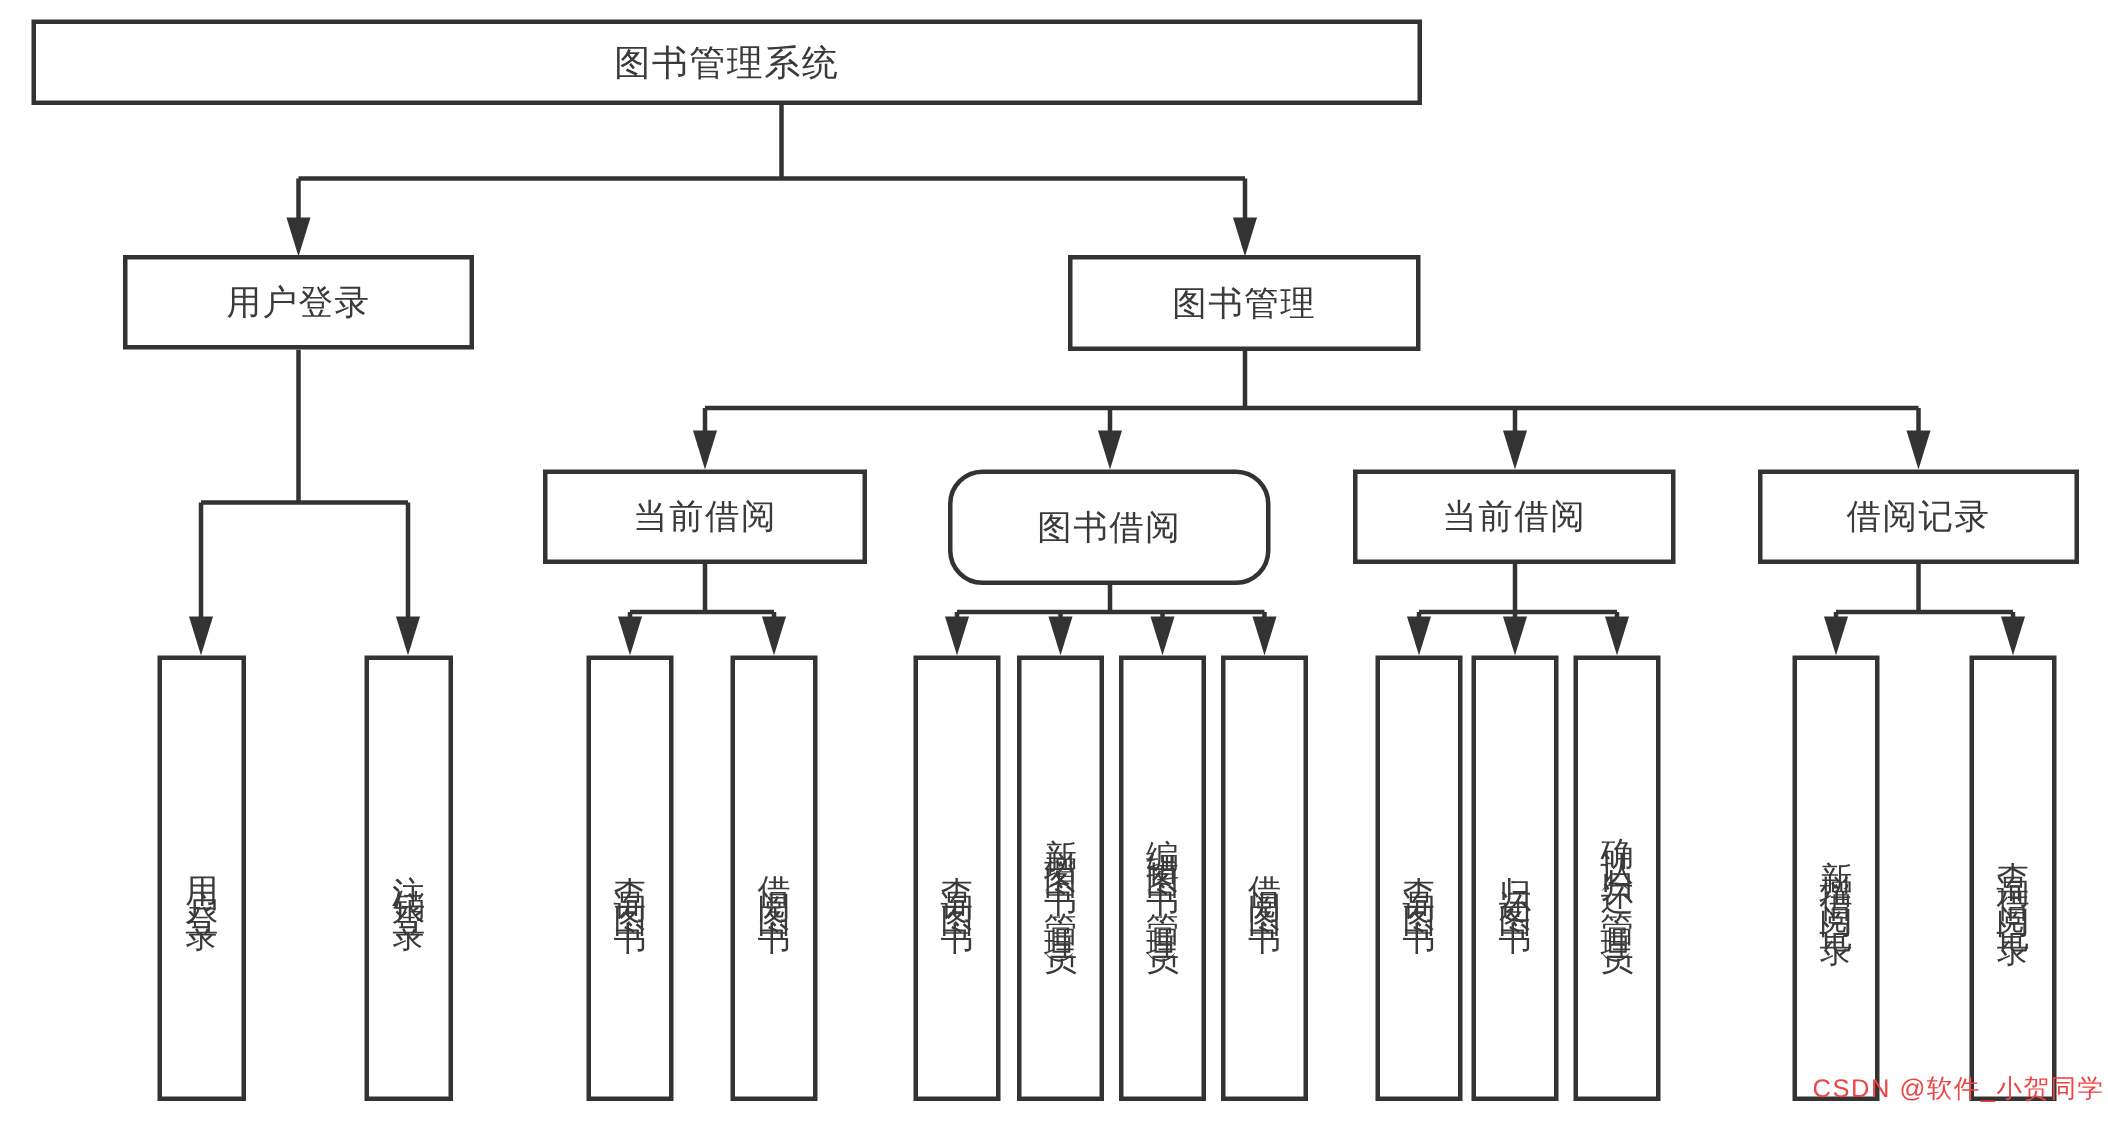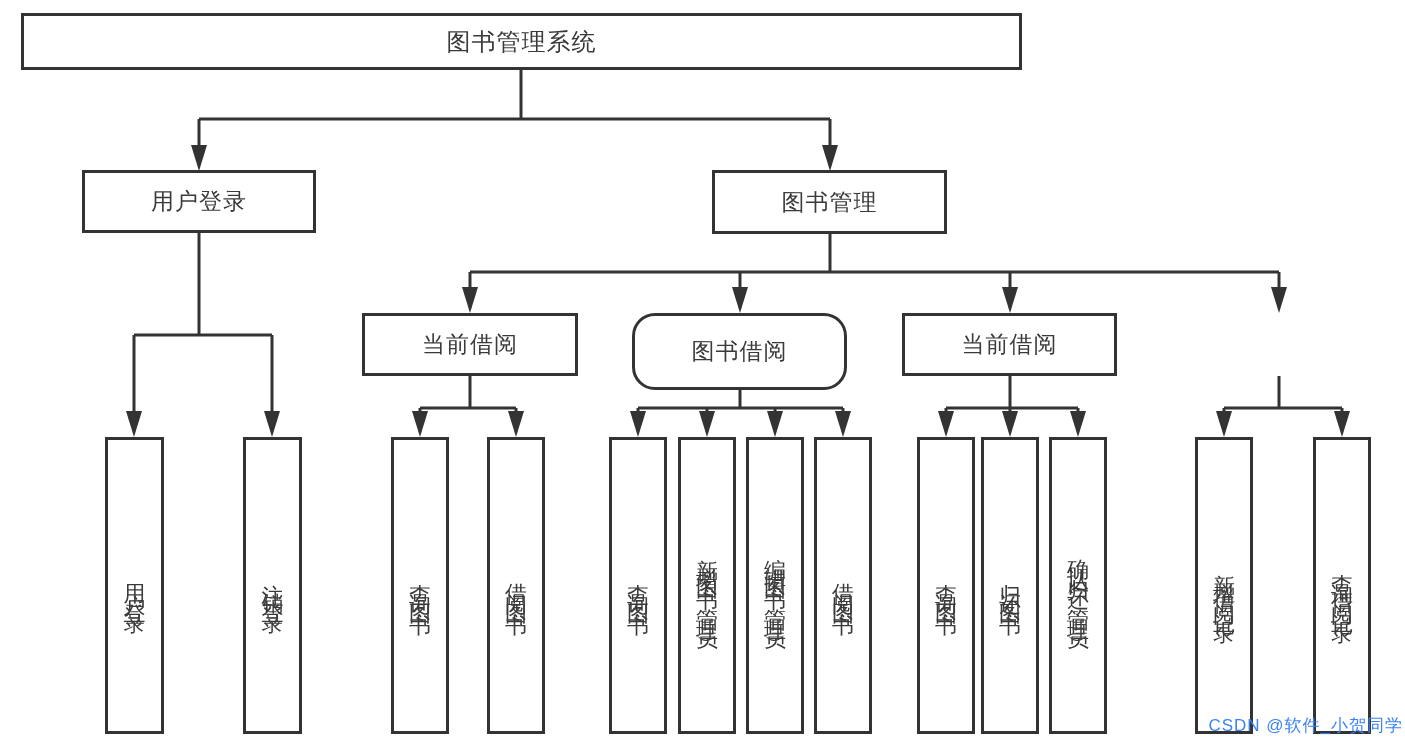--- a/index.html
+++ b/index.html
@@ -55,21 +55,21 @@
     letter-spacing: 10px;
     white-space: normal;
     line-height: 1;
   }
   .watermark {
     position: absolute;
     right: 2px;
     top: 714px;
     font-size: 17px;
     letter-spacing: 1px;
-    color: #3b82f6;
+    color: #ef4444;
     z-index: 10;
     white-space: nowrap;
     margin-left: 44px;
   }
 </style>
 </head>
 <body>
 
 <div class="stage">
 
@@ -131,28 +131,29 @@
       <polygon points="767,411 783,411 775,437"></polygon>
       <polygon points="835,411 851,411 843,437"></polygon>
       <polygon points="938,411 954,411 946,437"></polygon>
       <polygon points="1002,411 1018,411 1010,437"></polygon>
       <polygon points="1070,411 1086,411 1078,437"></polygon>
       <polygon points="1216,411 1232,411 1224,437"></polygon>
       <polygon points="1334,411 1350,411 1342,437"></polygon>
     </g>
   </svg>
 
-  <div class="node root-box" style="left:21px; top:13px; width:1001px; height:57px;">图书管理系统</div>
+  <div class="node root-box" style="left:21px; top:13px; width:927px; height:57px;">图书管理系统</div>
 
   <div class="node" style="left:82px; top:170px; width:234px; height:63px;">用户登录</div>
   <div class="node" style="left:712px; top:170px; width:235px; height:64px;">图书管理</div>
 
   <div class="node" style="left:362px; top:313px; width:216px; height:63px;">当前借阅</div>
   <div class="node" style="left:632px; top:313px; width:215px; height:77px;border-radius:23px;">图书借阅</div>
   <div class="node" style="left:902px; top:313px; width:215px; height:63px;font-family:Liberation Mono, monospace;">当前借阅</div>
+  <div class="node" style="left:1172px; top:313px; width:214px; height:63px;">借阅记录</div>
 
   <div class="node v" style="left:105px; top:437px; width:59px; height:297px;">用户登录</div>
   <div class="node v" style="left:243px; top:437px; width:59px; height:297px;">注销登录</div>
 
   <div class="node v" style="left:391px; top:437px; width:58px; height:297px;">查询图书</div>
   <div class="node v" style="left:487px; top:437px; width:58px; height:297px;">借阅图书</div>
 
   <div class="node v" style="left:609px; top:437px; width:58px; height:297px;">查询图书</div>
   <div class="node v" style="left:678px; top:437px; width:58px; height:297px;">新增图书（管理员）</div>
   <div class="node v" style="left:746px; top:437px; width:58px; height:297px;">编辑图书（管理员）</div>

